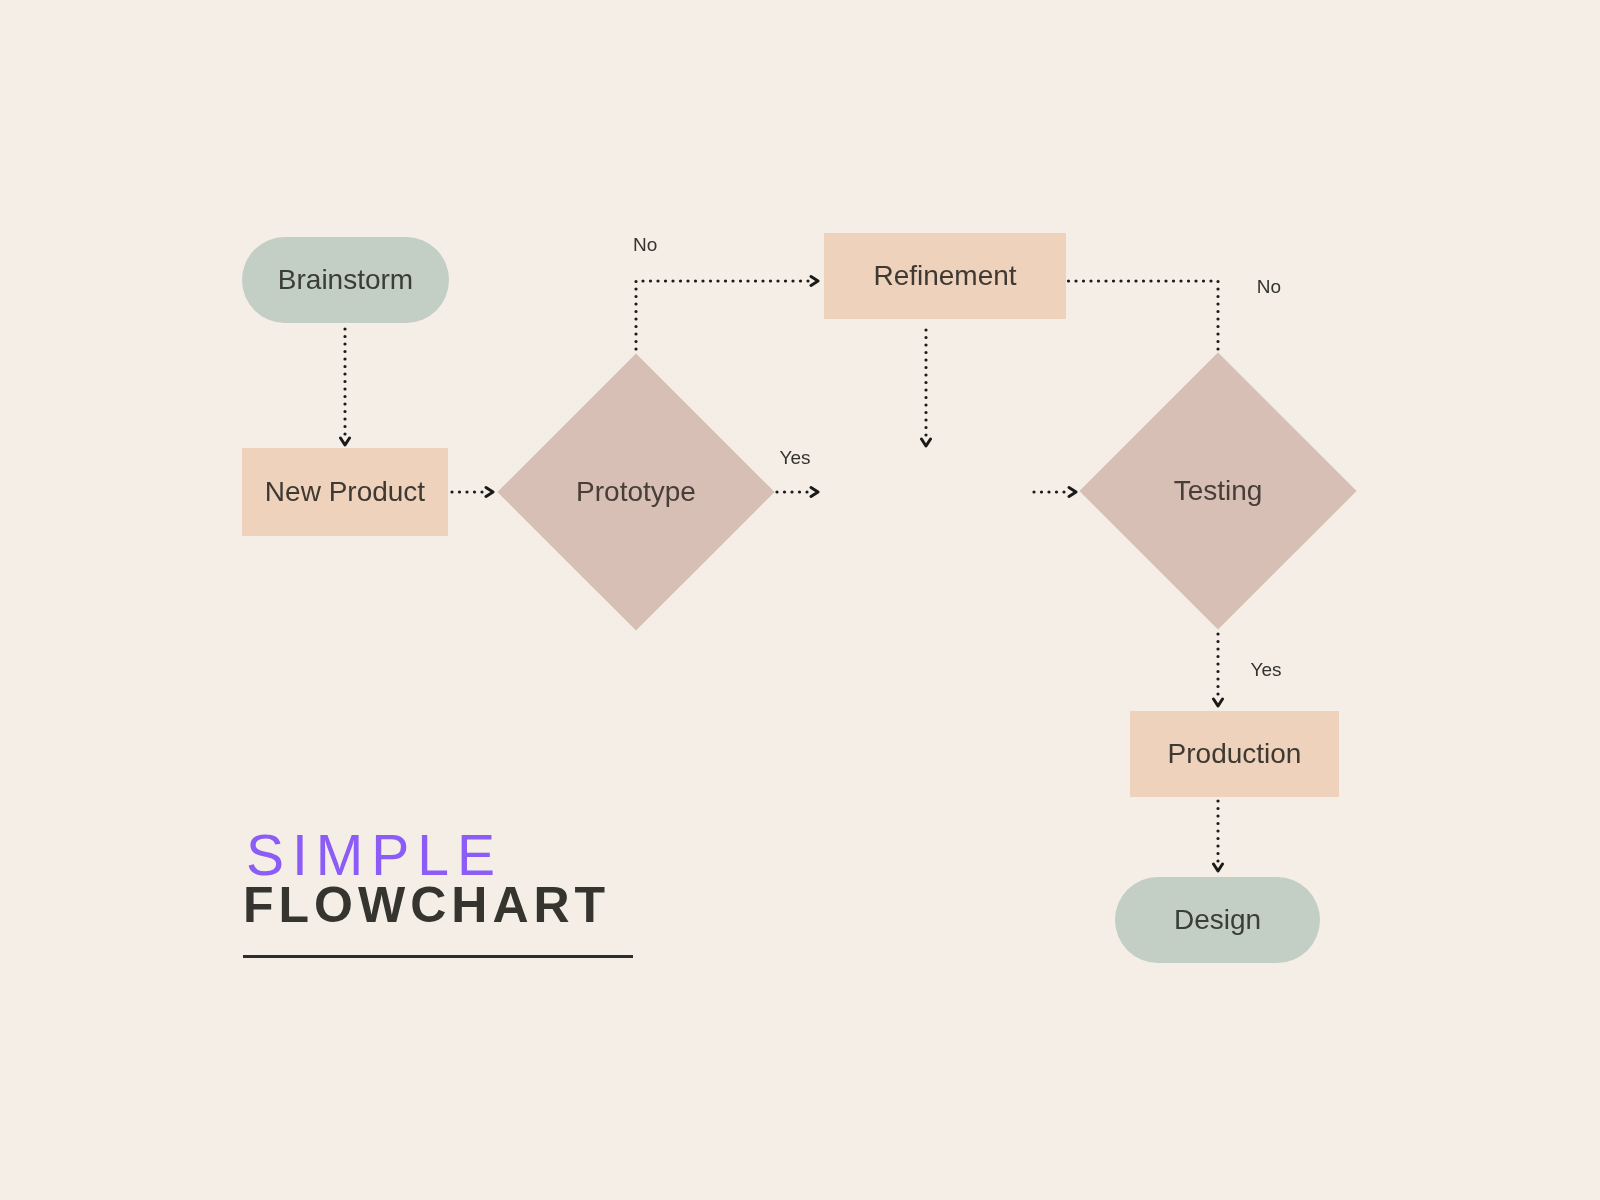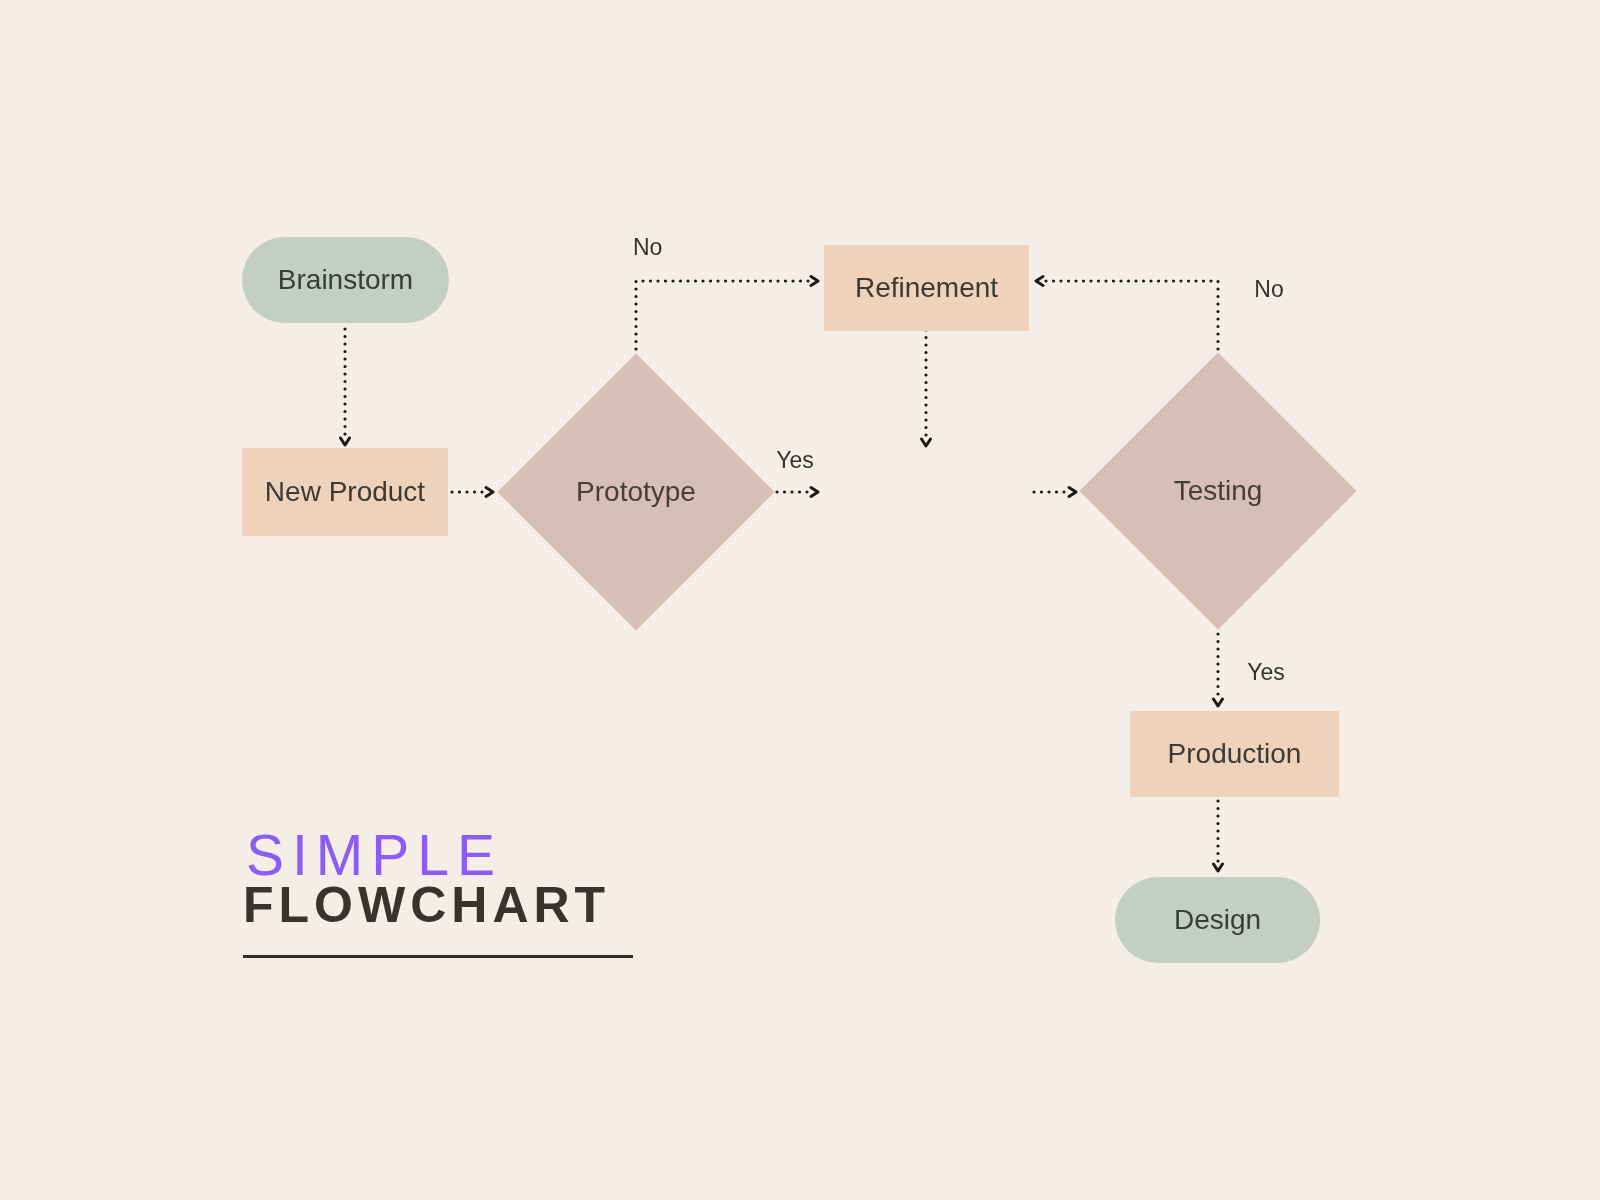--- a/index.html
+++ b/index.html
@@ -24,21 +24,21 @@
     background:#d7bfb5;
     transform:rotate(45deg);
   }
   .diamond-label{
     position:absolute;width:196px;height:196px;
     display:flex;align-items:center;justify-content:center;
     font-size:28px;color:#473e38;white-space:nowrap;
   }
   .edge-label{
     position:absolute;
-    font-size:23px;color:#34332f;
+    font-size:19px;color:#34332f;
     text-align:center;white-space:nowrap;
   }
   .title-line1{
     position:absolute;left:246px;top:822px;
     font-size:57px;font-weight:400;letter-spacing:8px;
     color:#8b5cf6;
   }
   .title-line2{
     position:absolute;left:243px;top:876px;
     font-size:50px;font-weight:700;letter-spacing:5px;
@@ -79,21 +79,21 @@
 
   <div class="node rect" style="left:242px;top:448px;width:206px;height:88px;">
     <span>New Product</span>
   </div>
 
   <div class="diamond-shape" style="left:538px;top:394px;"></div>
   <div class="diamond-label" style="left:538px;top:394px;text-align:center;">
     <span>Prototype</span>
   </div>
 
-  <div class="node rect" style="left:824px;top:245px;width:205px;height:86px;">
+  <div class="node rect" style="left:824px;top:233px;width:242px;height:86px;">
     <span>Refinement</span>
   </div>
 
 
   <div class="diamond-shape" style="left:1120px;top:393px;"></div>
   <div class="diamond-label" style="left:1120px;top:393px;">
     <span>Testing</span>
   </div>
 
   <div class="node rect" style="left:1114px;top:711px;width:209px;height:86px;margin-left:16px;">

